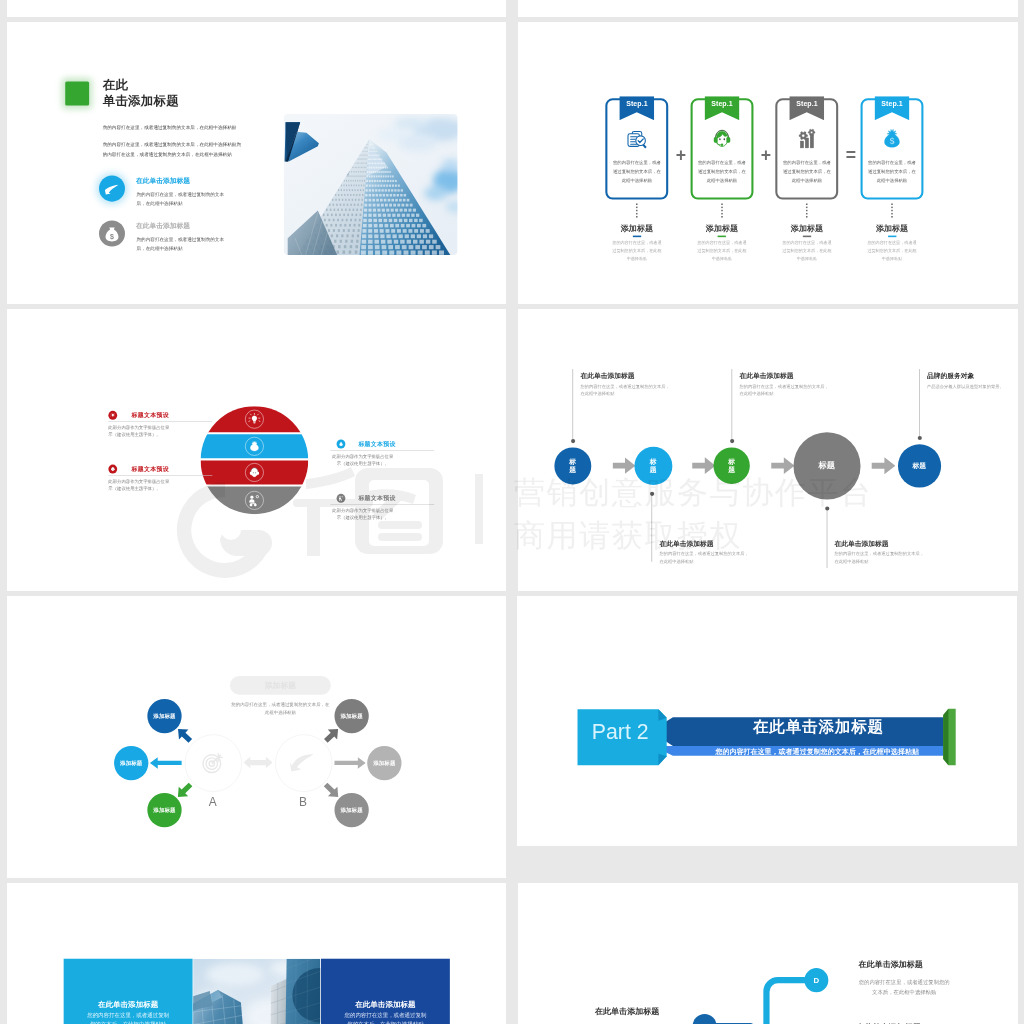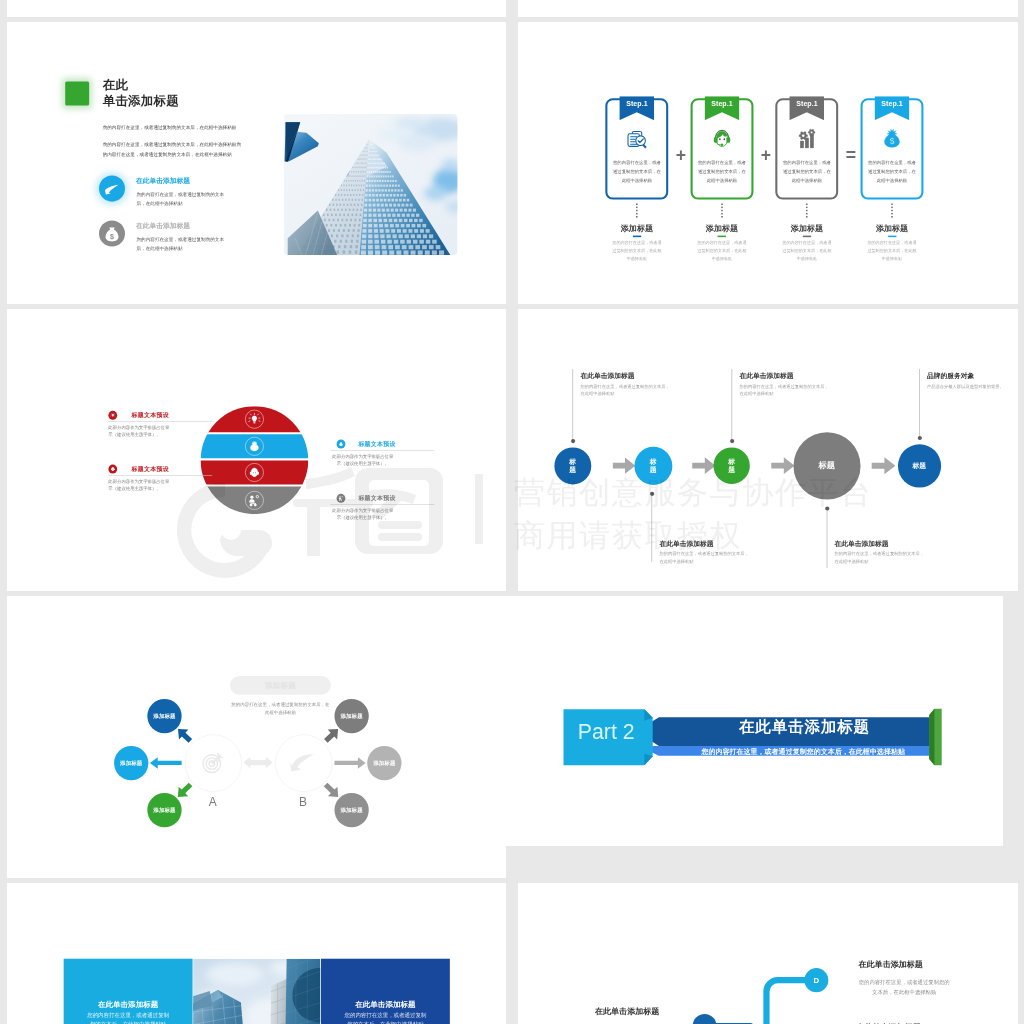--- a/index.html
+++ b/index.html
@@ -11,21 +11,21 @@
   .blk{position:absolute;}
 
   
   #s0a{left:6.5px;top:-265px;width:499px;height:282px;}
   #s0b{left:517.5px;top:-265px;width:500px;height:282px;}
   #s1 {left:6.5px;top:22px;width:499px;height:282px;}
   #s2 {left:517.5px;top:22px;width:500px;height:282px;}
   #s3 {left:6.5px;top:309px;width:499px;height:282px;}
   #s4 {left:517.5px;top:309px;width:500px;height:282px;}
   #s5 {left:6.5px;top:596px;width:499px;height:282px;}
-  #s6 {left:503px;top:596px;width:500px;height:250px;}
+  #s6 {left:517px;top:596px;width:500px;height:250px;}
   #s7 {left:6.5px;top:883px;width:499px;height:282px;}
   #s8 {left:517.5px;top:883px;width:500px;height:282px;}
 
   
   .s1-green{position:absolute;left:112px;top:114px;width:46px;height:46px;background:#35a630;border-radius:3px;
             box-shadow:0 0 13px 5px rgba(53,166,48,.28);}
   .s1-h1{position:absolute;left:184px;top:105px;font-size:24px;font-weight:700;color:#2b2b2b;letter-spacing:.5px;}
   .s1-h2{position:absolute;left:184px;top:134px;font-size:24px;font-weight:700;color:#2b2b2b;letter-spacing:.5px;}
   .s1-p1{position:absolute;left:184px;top:194px;width:290px;font-size:8.9px;color:#3d3d3d;line-height:17px;white-space:nowrap;}
   .s1-p2{position:absolute;left:184px;top:226px;width:272px;font-size:8.9px;color:#3d3d3d;line-height:19px;}

